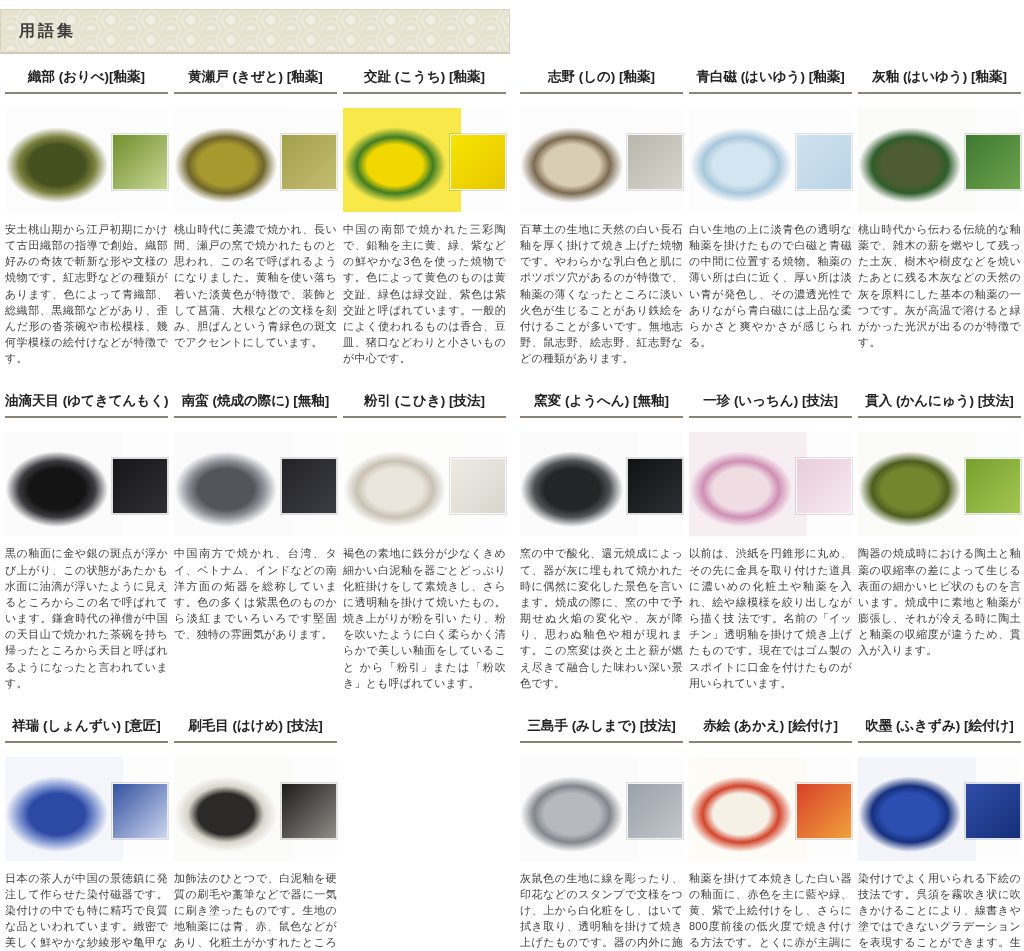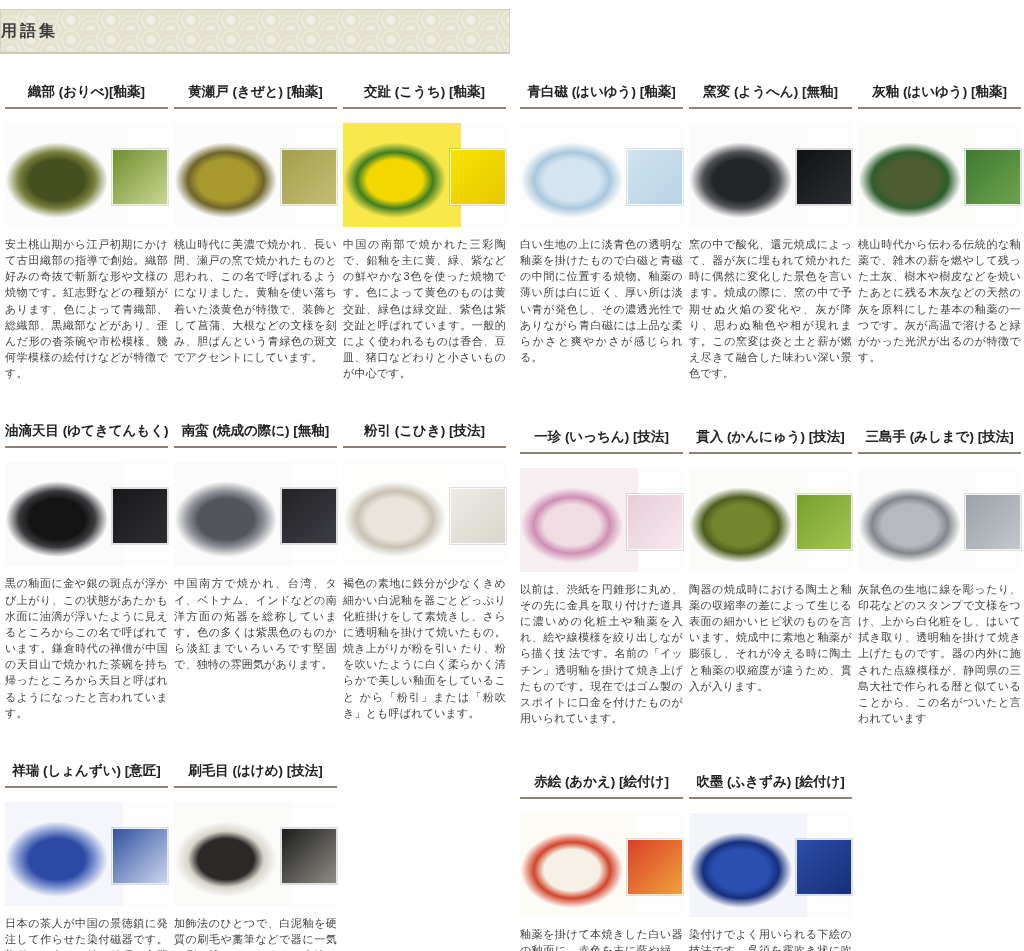--- a/index.html
+++ b/index.html
@@ -16,38 +16,39 @@
     position: absolute; left: 0; top: 9px;
     width: 510px; height: 45px;
     background-color: #e5e2cf;
     background-image:
       radial-gradient(circle at 10px 20px, rgba(255,255,255,0.45) 4px, transparent 5px, transparent 8px, rgba(255,255,255,0.4) 9px, transparent 10px, transparent 13px, rgba(255,255,255,0.4) 14px, transparent 15px),
       radial-gradient(circle at 30px 10px, rgba(255,255,255,0.45) 4px, transparent 5px, transparent 8px, rgba(255,255,255,0.4) 9px, transparent 10px, transparent 13px, rgba(255,255,255,0.4) 14px, transparent 15px);
     background-size: 40px 20px;
     border: 1px solid #d6d3c0;
     border-bottom: 2px solid #cdcab7;
     display: flex; align-items: center;
+    padding-left: 18px;
   }
   .banner h1 {
     font-size: 16px; font-weight: bold; color: #3c3c3c; letter-spacing: 3px;
   }
 
   
   .groups {
     position: absolute; left: 5px; top: 66px;
     display: flex; gap: 14px;
   }
   .group {
     display: grid;
     grid-template-columns: repeat(3, 163px);
     column-gap: 6px;
     row-gap: 24px;
     width: 501px;
   }
-  .entry { width: 163px; margin-top: 15px; }
+  .entry { width: 163px; }
   .entry-title {
     font-size: 13.5px; font-weight: bold; color: #222;
     text-align: center; white-space: nowrap;
     height: 22px; line-height: 22px; overflow: hidden;
   }
   .rule { height: 2px; background: #8d8276; margin-top: 4px; }
   .imgwrap {
     position: relative; margin-top: 14px;
     width: 163px; height: 104px; background: #fdfdfd;
   }
@@ -151,52 +152,61 @@
     <h2 class="entry-title">刷毛目 (はけめ) [技法]</h2>
     <div class="rule"></div>
     <div class="imgwrap">
       <div class="photo" style="background: radial-gradient(62% 52% at 44% 55%, rgb(43, 42, 40) 0%, rgb(43, 42, 40) 38%, rgb(217, 213, 203) 52%, rgb(251, 251, 250) 70%);"></div>
       <div class="inset" style="background: linear-gradient(135deg, rgb(28, 28, 28) 0%, rgb(142, 140, 133) 100%);"></div>
     </div>
     <p class="desc">加飾法のひとつで、白泥釉を硬質の刷毛や藁筆などで器に一気に刷き塗ったものです。生地の地釉薬には青、赤、鼠色などがあり、化粧土がかすれたところから、生地の色が透ける様や、化粧土に現われた刷毛の跡が一種の模様となり見どころのひとつです。</p>
   </div>
 </div>
     <div class="group" id="group-right">
+  <div class="entry">
+    <h2 class="entry-title">志野 (しの) [釉薬]</h2>
+    <div class="rule"></div>
+    <div class="imgwrap">
+      <div class="photo" style="background: radial-gradient(62% 52% at 44% 55%, rgb(217, 205, 180) 0%, rgb(217, 205, 180) 38%, rgb(123, 106, 80) 52%, rgb(252, 252, 252) 70%);"></div>
+      <div class="inset" style="background: linear-gradient(135deg, rgb(185, 182, 174) 0%, rgb(216, 213, 205) 100%);"></div>
+    </div>
+    <p class="desc">百草土の生地に天然の白い長石釉を厚く掛けて焼き上げた焼物です。やわらかな乳白色と肌にポツポツ穴があるのが特徴で、釉薬の薄くなったところに淡い火色が生じることがあり鉄絵を付けることが多いです。無地志野、鼠志野、絵志野、紅志野などの種類があります。</p>
+  </div>
 
   <div class="entry">
     <h2 class="entry-title">青白磁 (はいゆう) [釉薬]</h2>
     <div class="rule"></div>
     <div class="imgwrap">
       <div class="photo" style="background: radial-gradient(62% 52% at 44% 55%, rgb(211, 229, 240) 0%, rgb(211, 229, 240) 38%, rgb(169, 200, 220) 52%, rgb(253, 253, 253) 70%);"></div>
       <div class="inset" style="background: linear-gradient(135deg, rgb(207, 226, 239) 0%, rgb(185, 212, 230) 100%);"></div>
     </div>
     <p class="desc">白い生地の上に淡青色の透明な釉薬を掛けたもので白磁と青磁の中間に位置する焼物。釉薬の薄い所は白に近く、厚い所は淡い青が発色し、その濃透光性でありながら青白磁には上品な柔らかさと爽やかさが感じられる。</p>
   </div>
 
   <div class="entry">
+    <h2 class="entry-title">灰釉 (はいゆう) [釉薬]</h2>
+    <div class="rule"></div>
+    <div class="imgwrap">
+      <div class="photo" style="background: radial-gradient(62% 52% at 44% 55%, rgb(78, 92, 51) 0%, rgb(78, 92, 51) 38%, rgb(47, 93, 43) 52%, rgb(251, 251, 250) 70%);"></div>
+      <div class="inset" style="background: linear-gradient(135deg, rgb(63, 122, 51) 0%, rgb(109, 162, 76) 100%);"></div>
+    </div>
+    <p class="desc">桃山時代から伝わる伝統的な釉薬で、雑木の薪を燃やして残った土灰、樹木や樹皮などを焼いたあとに残る木灰などの天然の灰を原料にした基本の釉薬の一つです。灰が高温で溶けると緑がかった光沢が出るのが特徴です。</p>
+  </div>
+
+  <div class="entry">
     <h2 class="entry-title">窯変 (ようへん) [無釉]</h2>
     <div class="rule"></div>
     <div class="imgwrap">
       <div class="photo" style="background: radial-gradient(62% 52% at 44% 55%, rgb(36, 37, 39) 0%, rgb(36, 37, 39) 38%, rgb(81, 83, 87) 52%, rgb(251, 251, 251) 70%);"></div>
       <div class="inset" style="background: linear-gradient(135deg, rgb(16, 17, 19) 0%, rgb(44, 46, 51) 100%);"></div>
     </div>
     <p class="desc">窯の中で酸化、還元焼成によって、器が灰に埋もれて焼かれた時に偶然に変化した景色を言います。焼成の際に、窯の中で予期せぬ火焔の変化や、灰が降り、思わぬ釉色や相が現れます。この窯変は炎と土と薪が燃え尽きて融合した味わい深い景色です。</p>
   </div>
 
   <div class="entry">
-    <h2 class="entry-title">灰釉 (はいゆう) [釉薬]</h2>
-    <div class="rule"></div>
-    <div class="imgwrap">
-      <div class="photo" style="background: radial-gradient(62% 52% at 44% 55%, rgb(78, 92, 51) 0%, rgb(78, 92, 51) 38%, rgb(47, 93, 43) 52%, rgb(251, 251, 250) 70%);"></div>
-      <div class="inset" style="background: linear-gradient(135deg, rgb(63, 122, 51) 0%, rgb(109, 162, 76) 100%);"></div>
-    </div>
-    <p class="desc">桃山時代から伝わる伝統的な釉薬で、雑木の薪を燃やして残った土灰、樹木や樹皮などを焼いたあとに残る木灰などの天然の灰を原料にした基本の釉薬の一つです。灰が高温で溶けると緑がかった光沢が出るのが特徴です。</p>
-  </div>
-
-  <div class="entry">
     <h2 class="entry-title">一珍 (いっちん) [技法]</h2>
     <div class="rule"></div>
     <div class="imgwrap">
       <div class="photo" style="background: radial-gradient(62% 52% at 44% 55%, rgb(240, 221, 228) 0%, rgb(240, 221, 228) 38%, rgb(207, 143, 180) 52%, rgb(247, 238, 242) 70%);"></div>
       <div class="inset" style="background: linear-gradient(135deg, rgb(233, 205, 217) 0%, rgb(246, 233, 239) 100%);"></div>
     </div>
     <p class="desc">以前は、渋紙を円錐形に丸め、その先に金具を取り付けた道具に濃いめの化粧土や釉薬を入れ、絵や線模様を絞り出しながら描く技 法です。名前の「イッチン」透明釉を掛けて焼き上げたものです。現在ではゴム製のスポイトに口金を付けたものが用いられています。</p>
   </div>
 
   <div class="entry">

